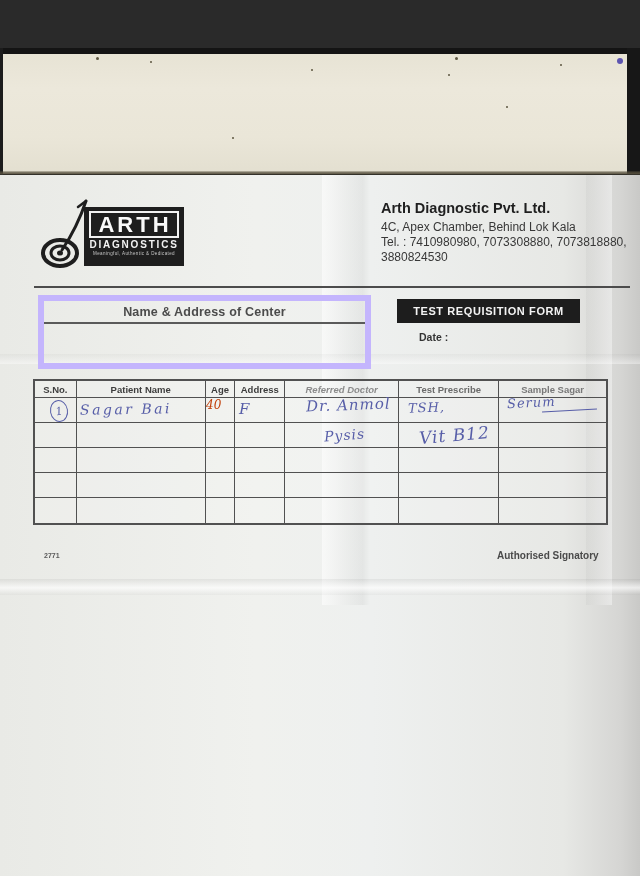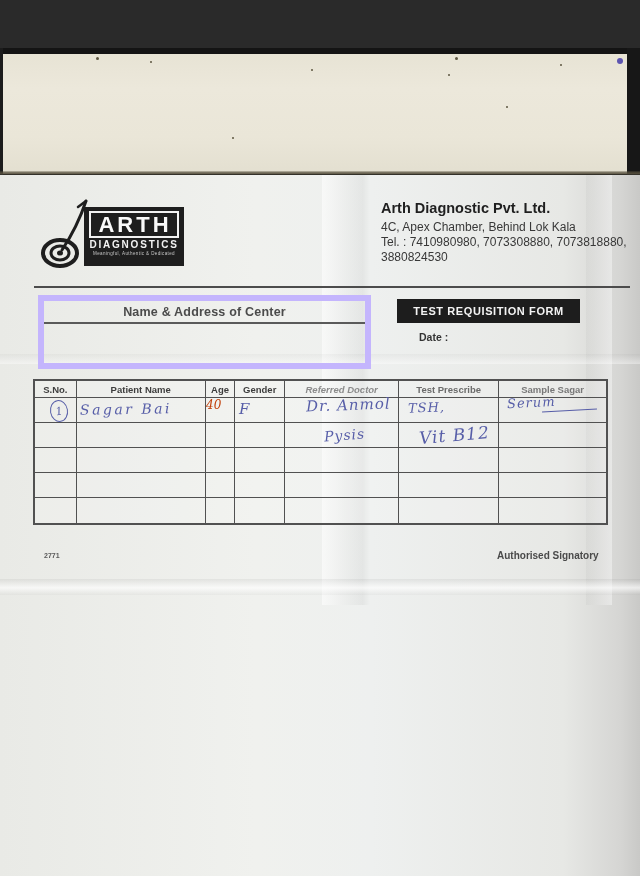--- a/index.html
+++ b/index.html
@@ -164,21 +164,21 @@
   </div>
 
   <div class="trf-box">TEST REQUISITION FORM</div>
   <div class="date-label">Date :</div>
 
   <div class="req-table">
     <div class="trow head">
       <div class="tcell c0">S.No.</div>
       <div class="tcell c1">Patient Name</div>
       <div class="tcell c2">Age</div>
-      <div class="tcell c3">Gender</div>
+      <div class="tcell c3">Address</div>
       <div class="tcell c4">Referred Doctor</div>
       <div class="tcell c5">Test Prescribe</div>
       <div class="tcell c6">Sample Sagar</div>
     </div>
     <div class="trow">
       <div class="tcell c0"></div>
         <div class="tcell c1"></div>
         <div class="tcell c2"></div>
         <div class="tcell c3"></div>
         <div class="tcell c4"></div>

